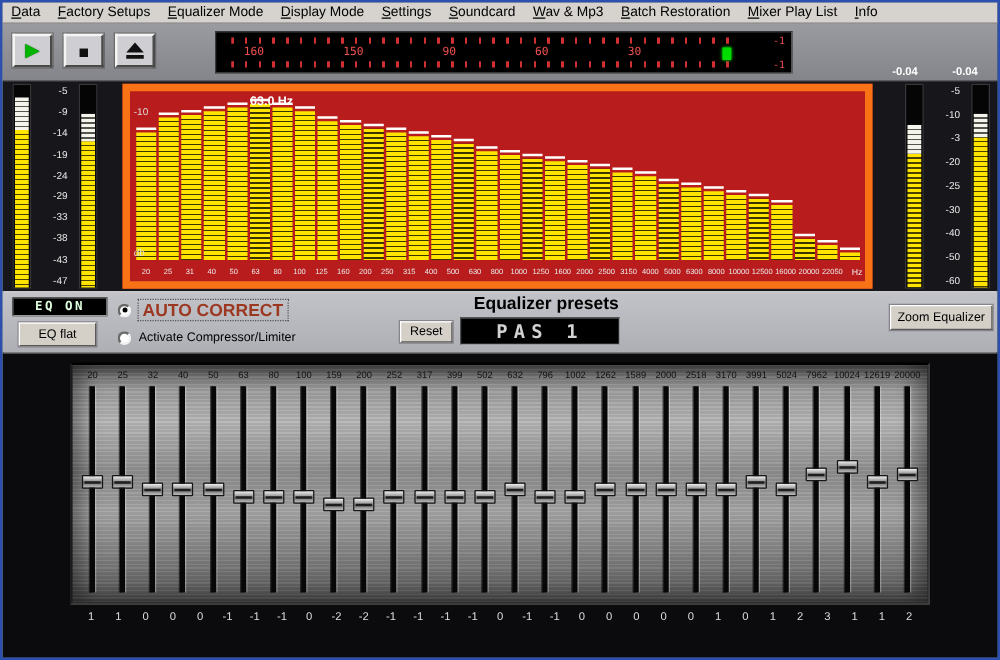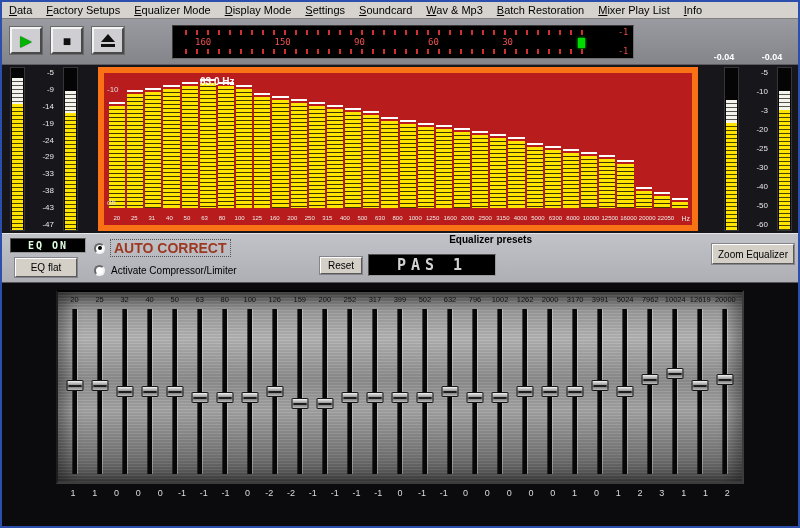--- a/index.html
+++ b/index.html
@@ -67,21 +67,21 @@
   .lcd { background:#000; border:1px solid; border-color:#505050 #9a9a9a #9a9a9a #505050; font-family:"DejaVu Sans Mono", monospace; text-align:center; }
   .lcd-eqstate { position:absolute; left:8px; top:4px; width:76px; height:15px; color:#dfffdf; font-size:10px; font-weight:bold; line-height:13px; letter-spacing:2px; }
   .btn3d { position:absolute; background:#d4d0c8; border:1px solid; border-color:#ffffff #5a5a5a #5a5a5a #ffffff; box-shadow:0 0 0 1px #84848a; font-size:10px; color:#000; display:flex; align-items:center; justify-content:center; cursor:pointer; }
   .btn-eqflat { left:13px; top:24px; width:62px; height:19px; }
   .radios { position:absolute; left:92px; top:3px; }
   .radio-row { display:flex; align-items:center; gap:6px; height:22px; }
   .radio { width:11px; height:11px; border-radius:50%; background:#fff; border:2px solid; border-color:#6a6a6a #f2f2f2 #f2f2f2 #6a6a6a; position:relative; cursor:pointer; flex:0 0 11px; }
   .radio.checked::after { content:""; position:absolute; left:1.5px; top:1.5px; width:4px; height:4px; border-radius:50%; background:#000; }
   .lbl-auto { color:#9c3820; font-size:14px; font-weight:bold; outline:1px dotted #555; padding:0 3px; }
   .lbl-comp { color:#000; font-size:10px; }
-  .presets-title { position:absolute; left:340px; top:0; width:190px; text-align:right; font-size:10px; font-weight:bold; color:#000; }
+  .presets-title { position:absolute; left:340px; top:0; width:190px; text-align:center; font-size:14px; font-weight:bold; color:#000; }
   .btn-reset { left:318px; top:23px; width:42px; height:17px; }
   .lcd-preset { position:absolute; left:366px; top:20px; width:128px; height:22px; color:#d2d2d2; font-size:15px; font-weight:bold; letter-spacing:5px; line-height:20px; }
   .btn-zoom { left:710px; top:10px; width:82px; height:20px; }
 
   
   .eqpanel { flex:1; background:#0b0b0d; padding:7px 54px 0 54px; position:relative; }
   .metal { height:194px; border:2px solid #3c3c3c; border-top-color:#000; border-left-color:#1d1d1d;
     background:linear-gradient(180deg,#585858 0%,#9c9c9c 10%,#b6b6b6 24%,#8e8e8e 46%,#a6a6a6 62%,#767676 86%,#4e4e4e 100%);
     box-shadow:inset 10px 0 14px rgba(0,0,0,.35), inset -10px 0 14px rgba(0,0,0,.35);
     position:relative; }
@@ -355,26 +355,20 @@
             </div>
           </div>
 
           <div class="eq-col" style="--v: -1;">
             <span class="eq-f">100</span>
             <div class="track">
               <div class="thumb"></div>
             </div>
           </div>
 
-          <div class="eq-col" style="--v: 0;">
-            <span class="eq-f">126</span>
-            <div class="track">
-              <div class="thumb"></div>
-            </div>
-          </div>
 
           <div class="eq-col" style="--v: -2;">
             <span class="eq-f">159</span>
             <div class="track">
               <div class="thumb"></div>
             </div>
           </div>
 
           <div class="eq-col" style="--v: -2;">
             <span class="eq-f">200</span>
@@ -432,28 +426,40 @@
             </div>
           </div>
 
           <div class="eq-col" style="--v: 0;">
             <span class="eq-f">1262</span>
             <div class="track">
               <div class="thumb"></div>
             </div>
           </div>
 
+          <div class="eq-col" style="--v: 0;">
+            <span class="eq-f">1589</span>
+            <div class="track">
+              <div class="thumb"></div>
+            </div>
+          </div>
 
           <div class="eq-col" style="--v: 0;">
             <span class="eq-f">2000</span>
             <div class="track">
               <div class="thumb"></div>
             </div>
           </div>
 
+          <div class="eq-col" style="--v: 0;">
+            <span class="eq-f">2518</span>
+            <div class="track">
+              <div class="thumb"></div>
+            </div>
+          </div>
 
           <div class="eq-col" style="--v: 0;">
             <span class="eq-f">3170</span>
             <div class="track">
               <div class="thumb"></div>
             </div>
           </div>
 
           <div class="eq-col" style="--v: 1;">
             <span class="eq-f">3991</span>

